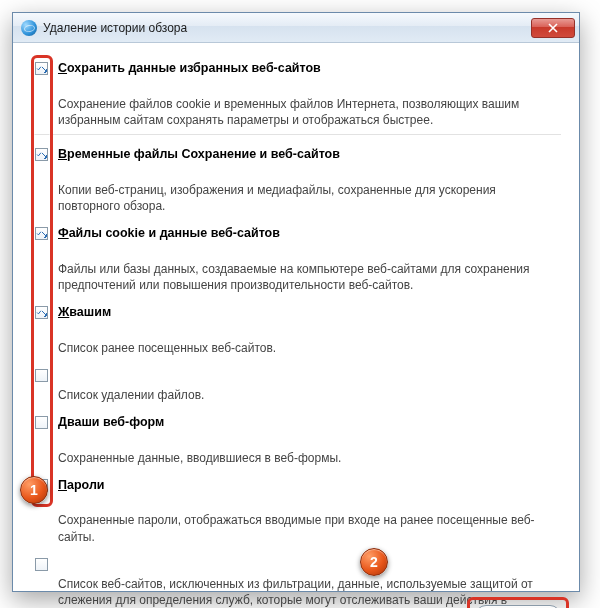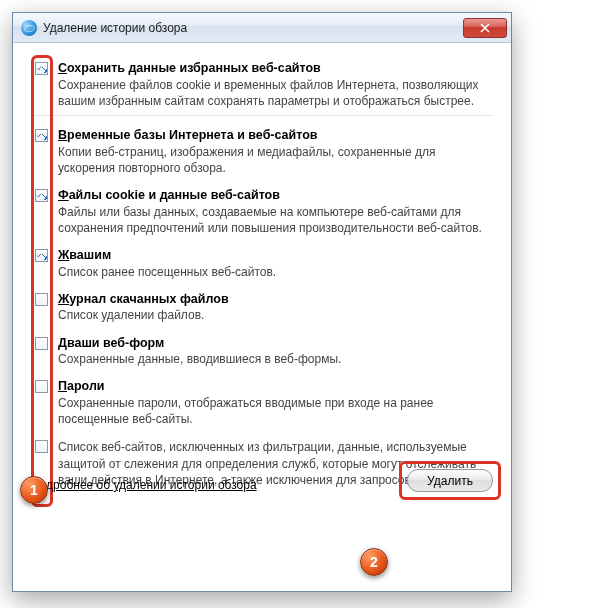--- a/index.html
+++ b/index.html
@@ -7,21 +7,21 @@
     margin: 0;
     padding: 12px;
     background: #fff;
     font-family: "Segoe UI", Tahoma, sans-serif;
     font-size: 12px;
     width: 600px;
     height: 608px;
     position: relative;
   }
   .dialog {
-    width: 500px;
+    width: 568px;
     height: 580px;
     border: 1px solid #6b8aaa;
     background: #fff;
     box-shadow: 0 8px 24px rgba(0,0,0,0.35);
     position: relative;
   }
   .titlebar {
     height: 30px;
     background: linear-gradient(#f5f9fd, #e4ecf5 45%, #d6e2ef 46%, #e1ebf5);
     border-bottom: 1px solid #b8c8d8;
@@ -89,21 +89,21 @@
       linear-gradient(-50deg, transparent 40%, #2b6db3 40% 52%, transparent 52%);
     background-position: 0px 3px, 2px -1px;
     background-size: 6px 6px, 8px 10px;
     background-repeat:no-repeat;
   }
   .cb.checked { position:relative; }
   .cb.checked svg { width:11px; height:11px; display:block; }
   .txt { flex:1; }
   .lbl { font-weight:bold; color:#000; font-size:12.5px; line-height:1.25; }
   .lbl .u { text-decoration: underline; }
-  .desc { color:#444; font-size:12px; line-height:1.35; margin-top:0; }
+  .desc { color:#444; font-size:12px; line-height:1.35; margin-top:19px; }
   .footer {
     position:absolute;
     bottom: 14px; left:18px; right:18px;
     display:flex;
     align-items:flex-end;
   }
   .link { color:#000000; text-decoration:underline; font-size:12px; cursor:pointer; }
   .btns { margin-left:auto; display:flex; gap:6px; align-items:center; }
   .btn {
     min-width:86px; height:23px;
@@ -162,21 +162,21 @@
             <div class="desc">Сохранение файлов cookie и временных файлов Интернета, позволяющих вашим избранным сайтам сохранять параметры и отображаться быстрее.</div>
           </div>
         </div>
         <div class="row">
           <div class="cb checked">
             <svg viewBox="0 0 11 11">
               <path d="M2 5.5 L4.4 8 L9 2.3" stroke="#2a6fb5" stroke-width="1.8" fill="none"></path>
             </svg>
           </div>
           <div class="txt">
-            <div class="lbl"><span></span><span class="u">В</span><span>ременные базы Интернета и веб-сайтов</span></div>
+            <div class="lbl"><span></span><span class="u">В</span><span>ременные файлы Сохранение и веб-сайтов</span></div>
             <div class="desc">Копии веб-страниц, изображения и медиафайлы, сохраненные для ускорения повторного обзора.</div>
           </div>
         </div>
         <div class="row">
           <div class="cb checked">
             <svg viewBox="0 0 11 11">
               <path d="M2 5.5 L4.4 8 L9 2.3" stroke="#2a6fb5" stroke-width="1.8" fill="none"></path>
             </svg>
           </div>
           <div class="txt">
@@ -191,21 +191,20 @@
             </svg>
           </div>
           <div class="txt">
             <div class="lbl"><span></span><span class="u">Ж</span><span>вашим</span></div>
             <div class="desc">Список ранее посещенных веб-сайтов.</div>
           </div>
         </div>
         <div class="row">
           <div class="cb"></div>
           <div class="txt">
-            <div class="lbl"><span></span><span class="u">Ж</span><span>урнал скачанных файлов</span></div>
             <div class="desc">Список удалении файлов.</div>
           </div>
         </div>
         <div class="row">
           <div class="cb"></div>
           <div class="txt">
             <div class="lbl"><span></span><span class="u">Д</span><span>ваши веб-форм</span></div>
             <div class="desc">Сохраненные данные, вводившиеся в веб-формы.</div>
           </div>
         </div>

